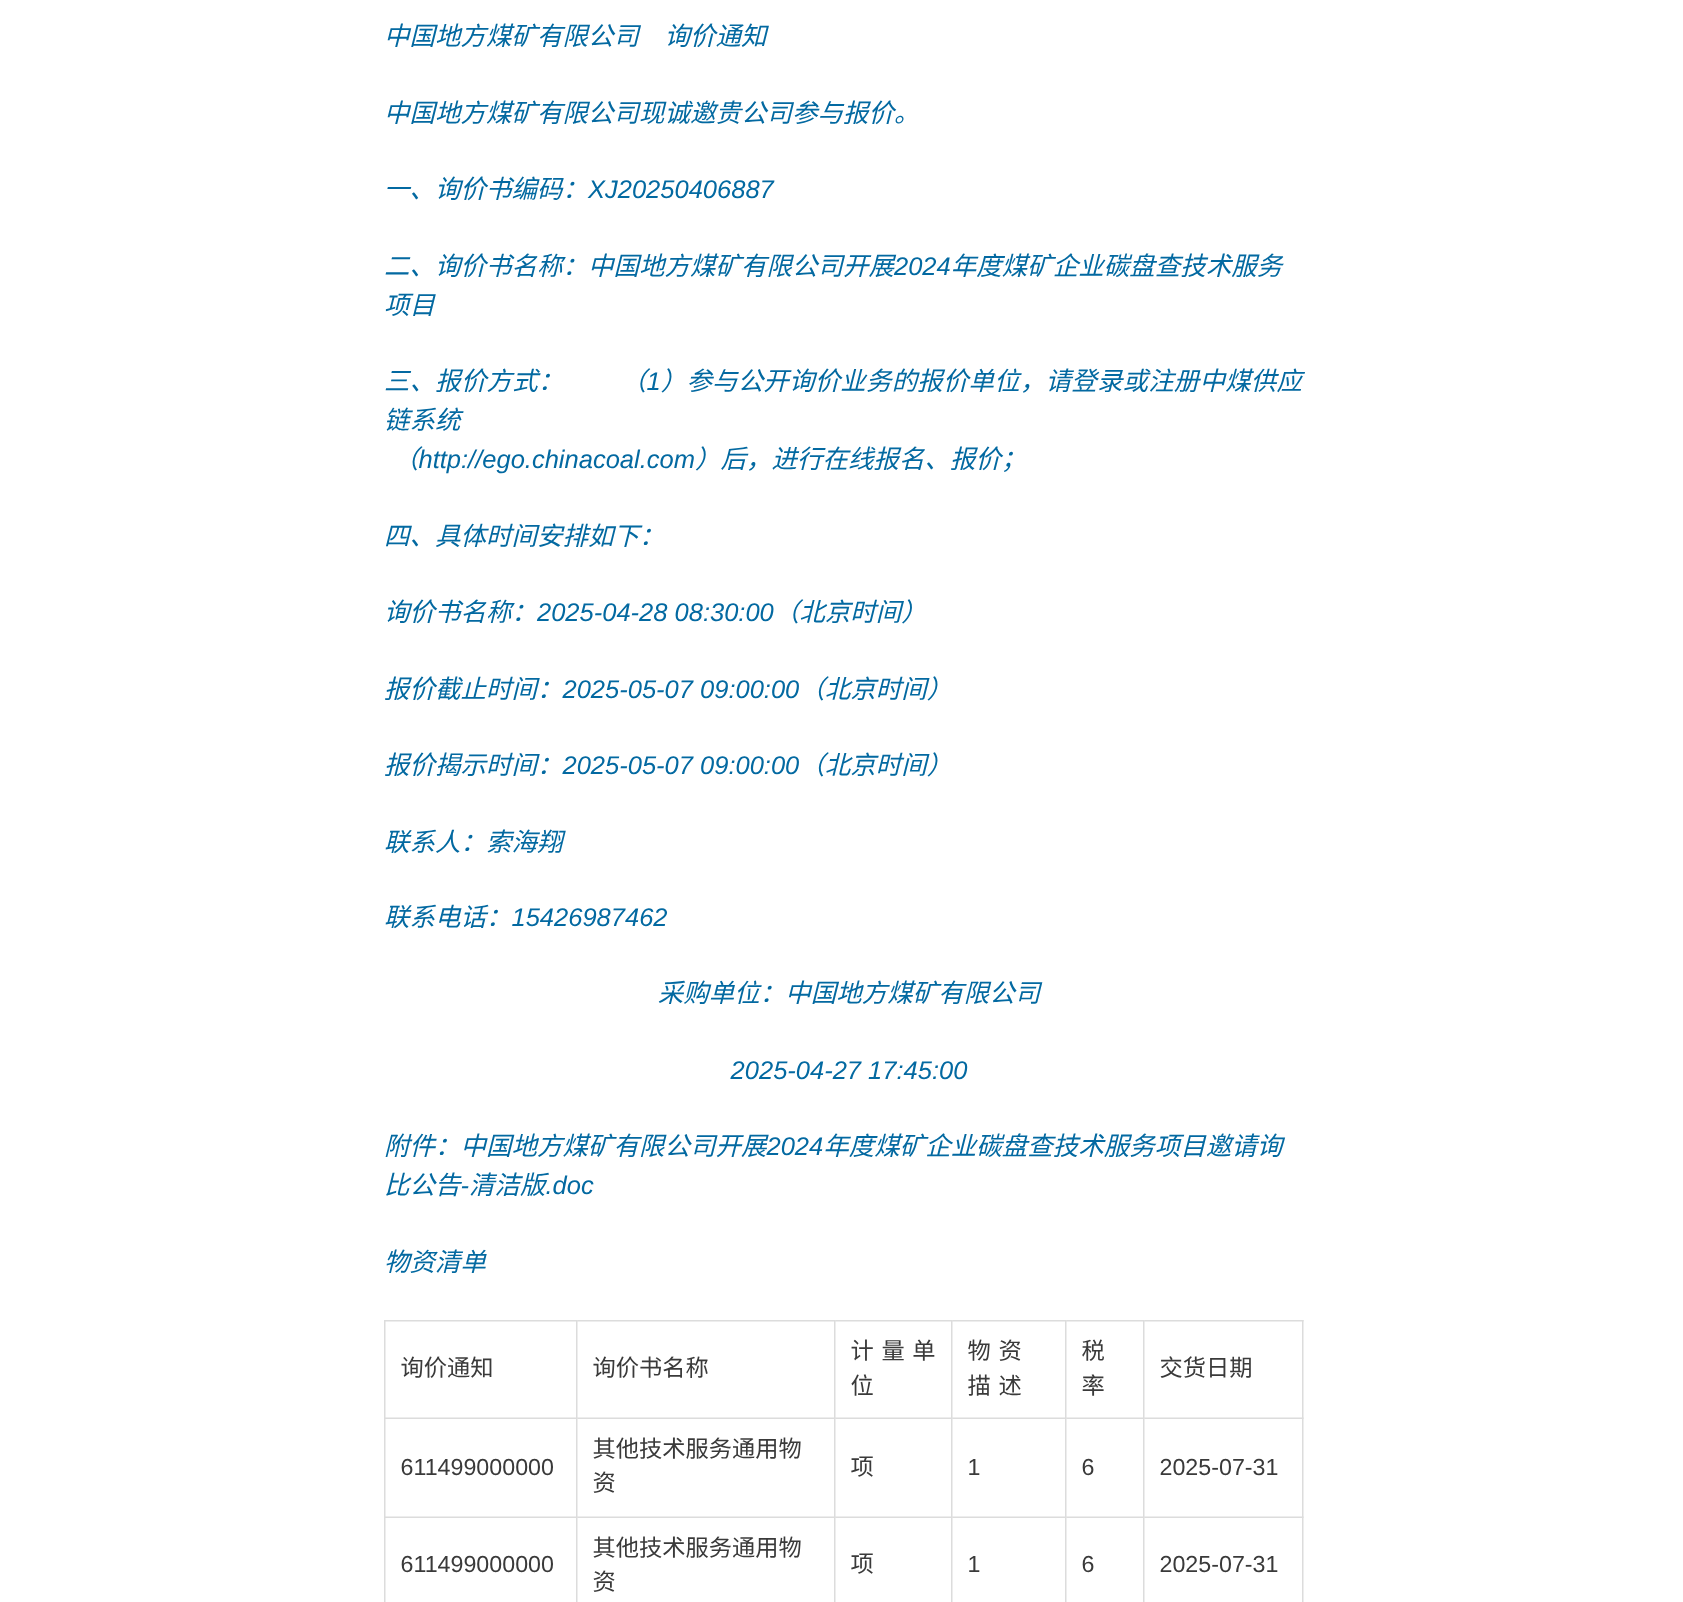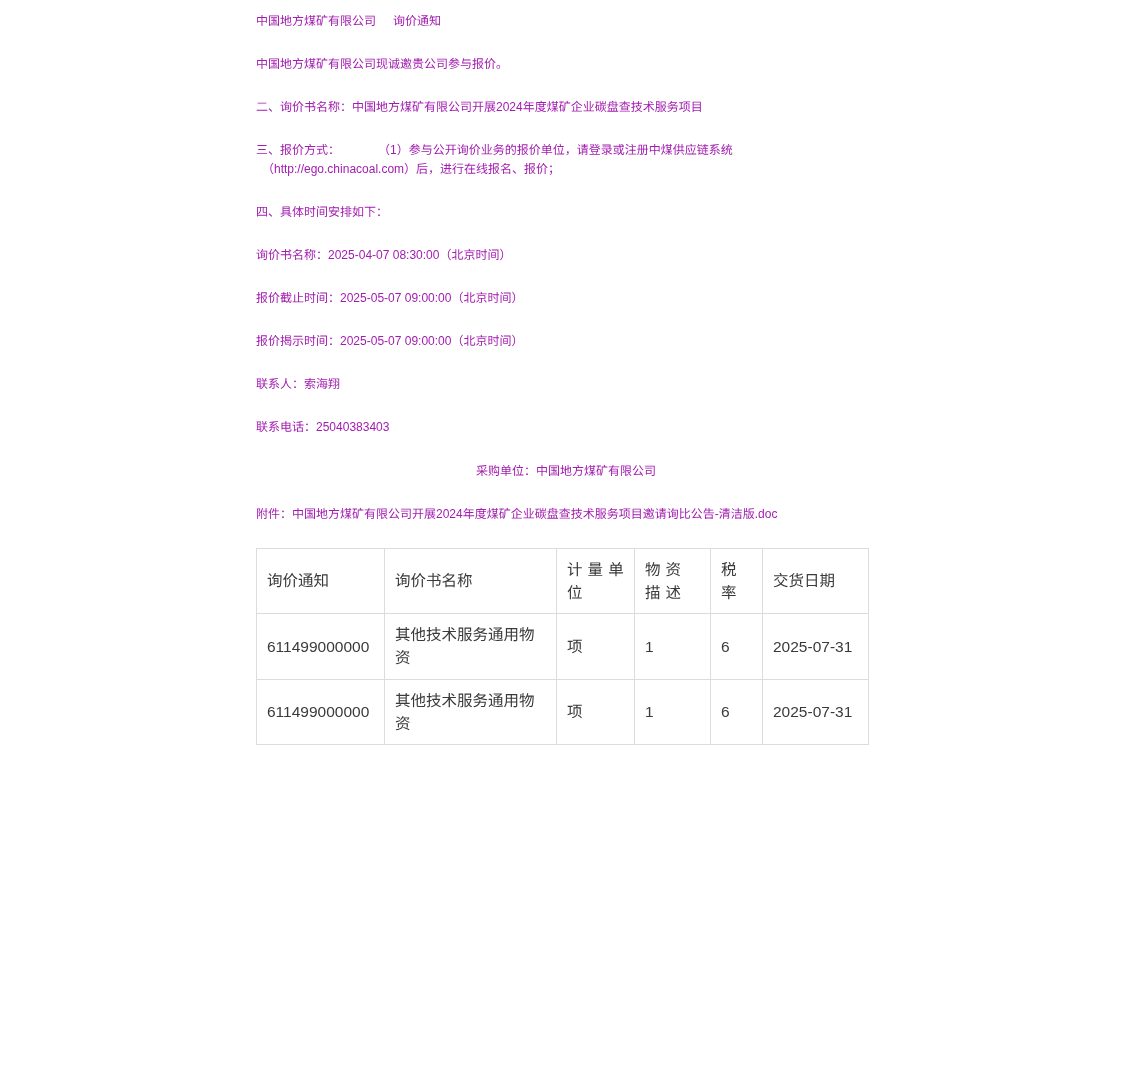--- a/index.html
+++ b/index.html
@@ -22,23 +22,24 @@
     background: #ffffff;
     box-sizing: border-box;
     padding: 12px 254px 0 256px;
   }
   .doc {
     width: 612px;
     position: relative;
   }
   p {
     margin: 0 0 24.5px 0;
-    font-size: 12px;
+    font-size: 17px;
     line-height: 1.55;
-    color: #a21caf;
+    color: #0369a1;
+    font-style: italic;
   }
   .title-line {
     margin-bottom: 24.5px;
   }
   .title-gap {
     display: inline-block;
     width: 17px;
   }
   .para-quote {
     text-align: justify;
@@ -111,45 +112,48 @@
 </head>
 <body>
 
 <div class="page">
   <div class="doc">
 
     <p class="title-line"><span>中国地方煤矿有限公司</span><span class="title-gap"></span><span>询价通知</span></p>
 
     <p>中国地方煤矿有限公司现诚邀贵公司参与报价。</p>
 
+    <p><span>一、询价书编码：</span><span>XJ20250406887</span></p>
 
     <p><span>二、询价书名称：</span><span>中国地方煤矿有限公司开展2024年度煤矿企业碳盘查技术服务项目</span></p>
 
     <p class="para-bid-ways"><span>三、报价方式：</span><span class="inner-indent"></span><span>（1）参与公开询价业务的报价单位，请登录或注册中煤供应链系统</span><span class="hang">（http://ego.chinacoal.com）后，进行在线报名、报价；</span></p>
 
     <p class="para-quote"></p>
 
     <p>四、具体时间安排如下：</p>
 
-    <p><span>询价书名称：</span><span>2025-04-07 08:30:00（北京时间）</span></p>
+    <p><span>询价书名称：</span><span>2025-04-28 08:30:00（北京时间）</span></p>
 
     <p><span>报价截止时间：</span><span>2025-05-07 09:00:00（北京时间）</span></p>
 
     <p><span>报价揭示时间：</span><span>2025-05-07 09:00:00（北京时间）</span></p>
 
 
     <p><span>联系人：</span><span>索海翔</span></p>
 
-    <p><span>联系电话：</span><span>25040383403</span></p>
+    <p><span>联系电话：</span><span>15426987462</span></p>
 
     <p class="center-offset-a"><span>采购单位：</span><span>中国地方煤矿有限公司</span></p>
 
+    <p class="center-offset-b">2025-04-27 17:45:00</p>
 
     <p><span>附件：</span><span>中国地方煤矿有限公司开展2024年度煤矿企业碳盘查技术服务项目邀请询比公告-清洁版.doc</span></p>
 
+    <p class="list-label">物资清单</p>
 
     <table class="goods">
       <colgroup>
         <col class="col-code">
         <col class="col-desc">
         <col class="col-unit">
         <col class="col-qty">
         <col class="col-tax">
         <col class="col-date">
       </colgroup>

